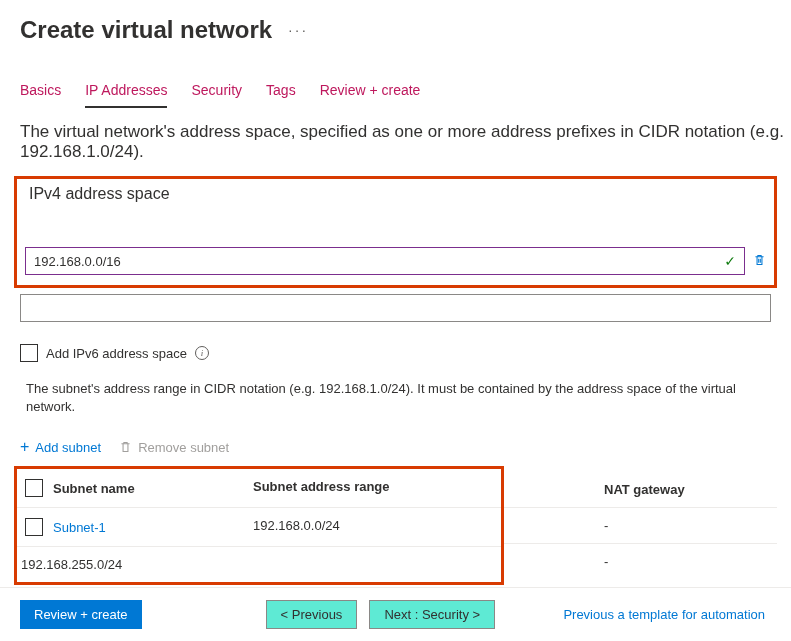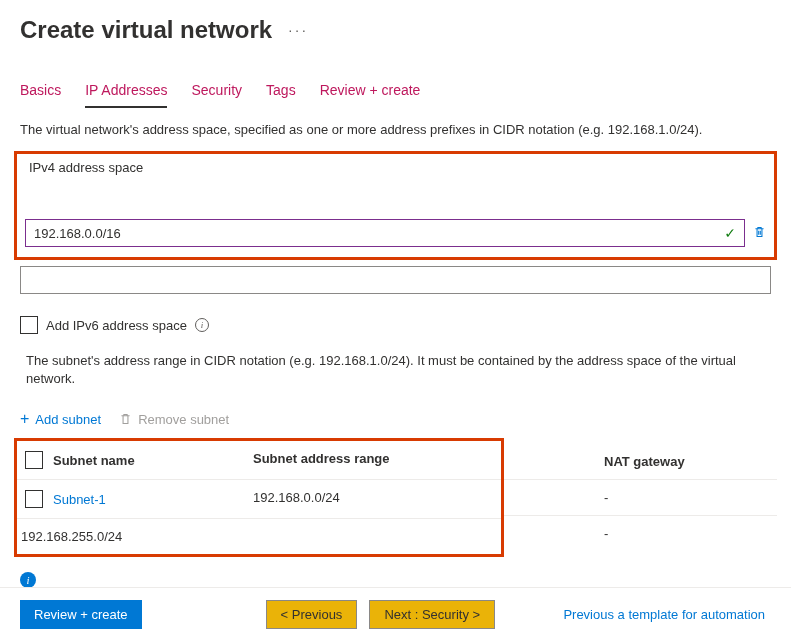--- a/index.html
+++ b/index.html
@@ -38,31 +38,31 @@
       color: #be185d;
       cursor: pointer;
       border-bottom: 2px solid transparent;
     }
     .tab.active {
       border-bottom: 2px solid #323130;
       font-weight: 400;
     }
     .description {
       padding: 14px 7px 8px 20px;
-      font-size: 13px;
+      font-size: 17px;
       color: #323130;
     }
     .highlight-box {
       border: 3px solid #d83b01;
       margin: 6px 14px 0 14px;
       padding: 6px 8px 10px 8px;
       position: relative;
     }
     .section-label {
-      font-size: 13px;
+      font-size: 16px;
       color: #323130;
       margin-bottom: 8px;
       padding-left: 4px;
     }
     .address-input-row {
       display: flex;
       align-items: center;
       gap: 8px;
       margin-top: 44px;
     }
@@ -196,21 +196,21 @@
     }
     .btn-primary {
       background: #0078d4;
       color: #fff;
       border: none;
       padding: 7px 14px;
       font-size: 13px;
       cursor: pointer;
     }
     .btn-secondary {
-      background: #eab308;
+      background: #5eead4;
       border: 1px solid #8a8886;
       padding: 6px 14px;
       font-size: 13px;
       cursor: pointer;
       color: #323130;
     }
     .footer-spacer { width: 100px; }
     .footer-link {
       margin-left: auto;
       color: #0078d4;

